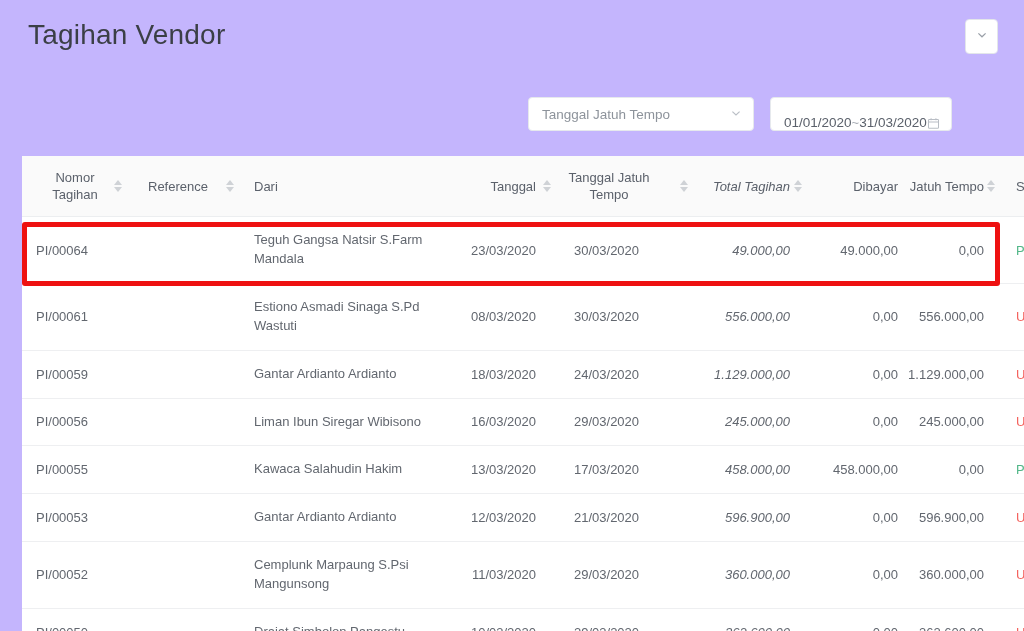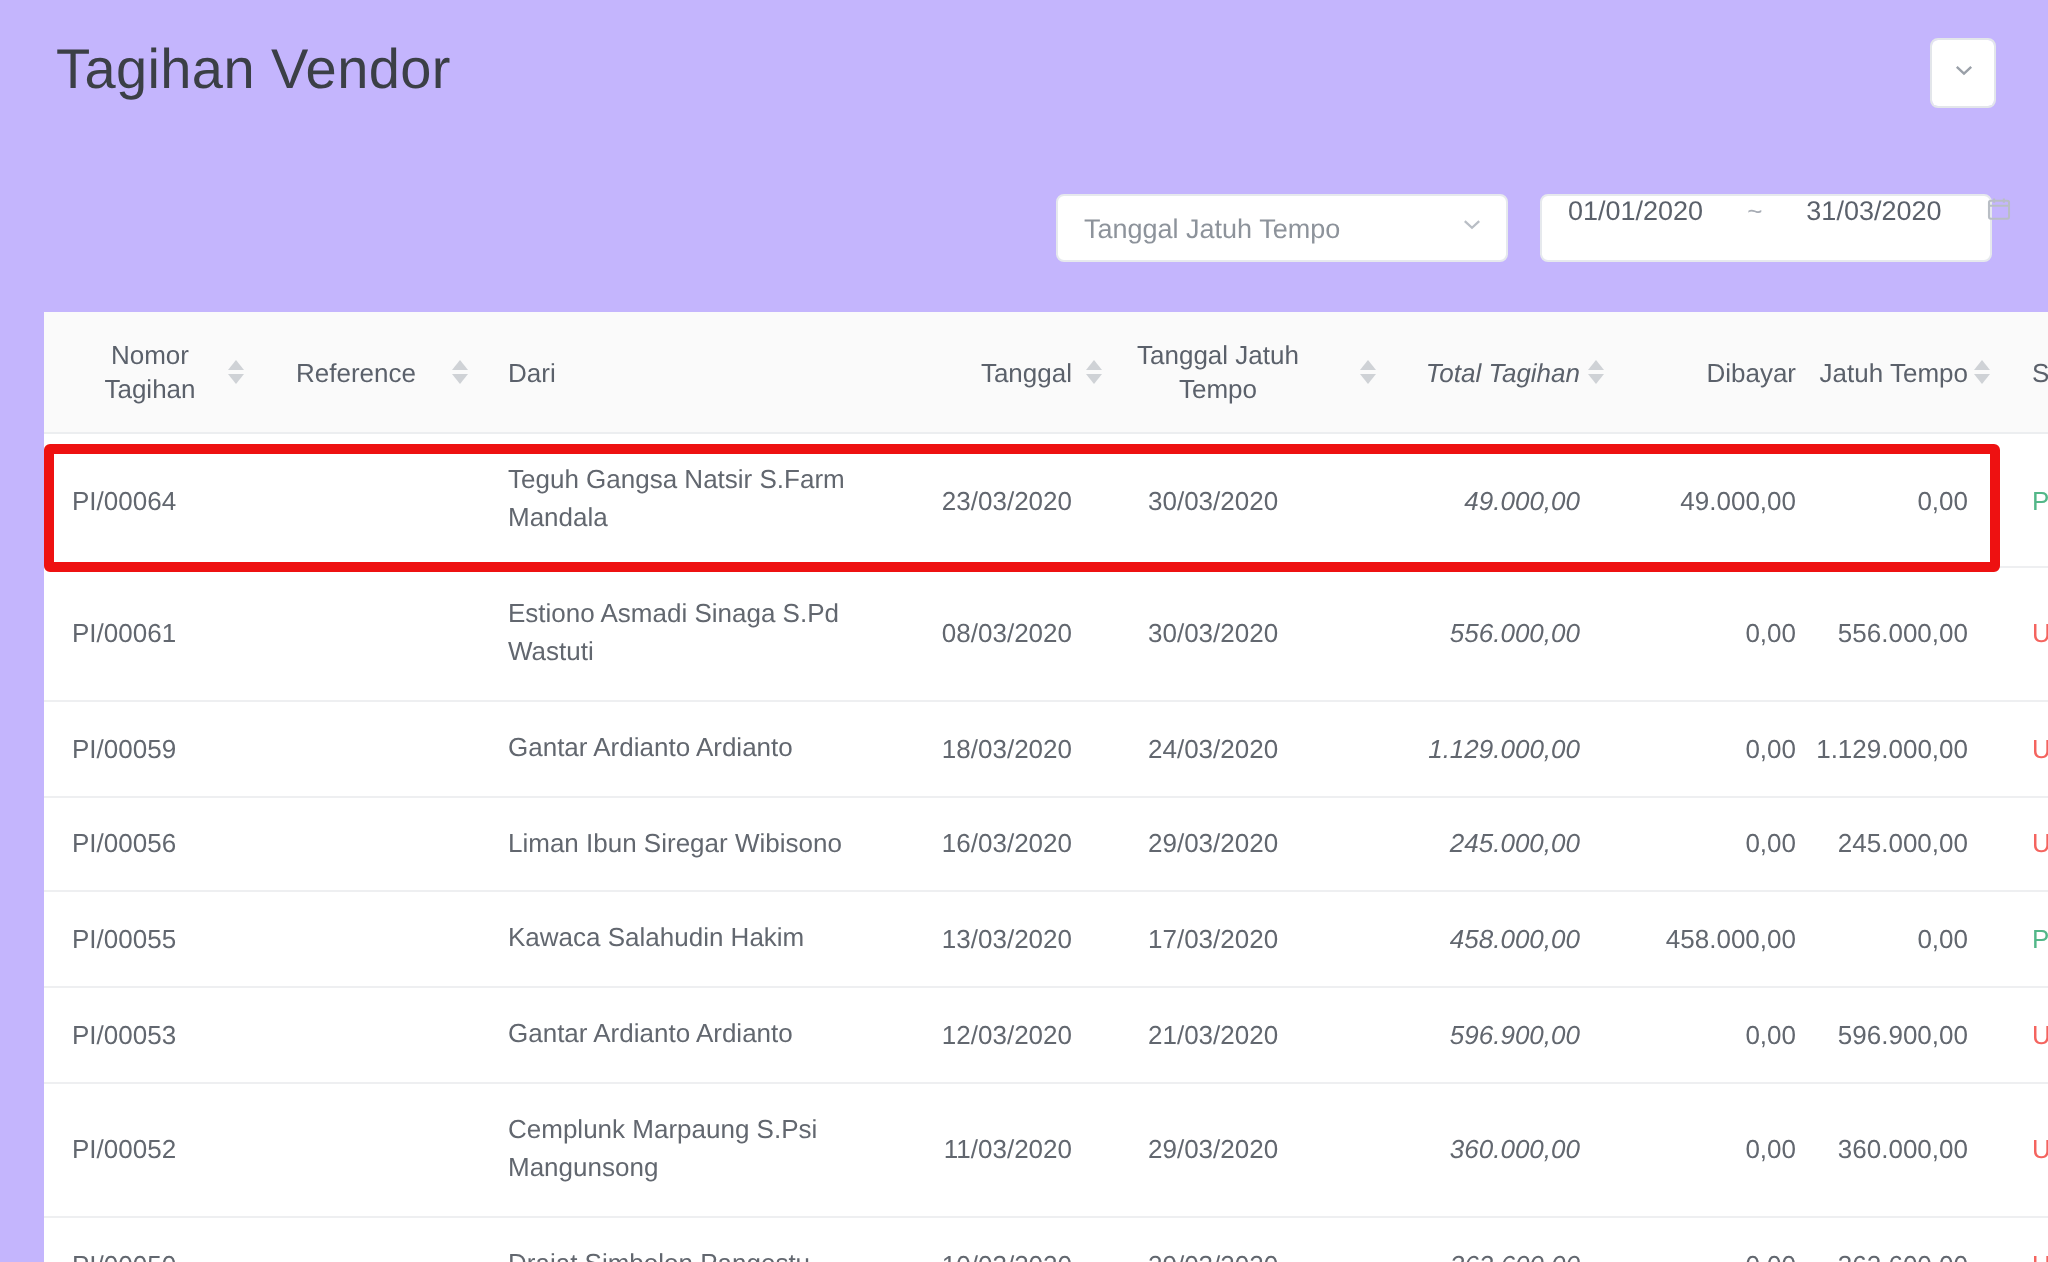--- a/index.html
+++ b/index.html
@@ -49,23 +49,23 @@
     font-size: 14px; color: #6b7280; cursor: pointer; font-family: inherit;
   }
   .select-box {
     position: absolute; left: 528px; top: 9px; width: 226px; height: 34px;
     border: 1px solid #e6e9ed; border-radius: 4px; background: #fff;
     display: flex; align-items: center; padding: 0 11px 0 13px;
     cursor: pointer;
   }
   .select-value { flex: 1; font-size: 13.5px; color: #8d939b; white-space: nowrap; }
   .date-box {
-    position: absolute; left: 770px; top: 9px; width: 226px; height: 34px;
+    position: absolute; left: 770px; top: 9px; width: 182px; height: 34px;
     border: 1px solid #e6e9ed; border-radius: 4px; background: #fff;
-    display: flex; align-items: flex-start; padding: 0 11px 0 13px; gap: 22px;
+    display: flex; align-items: flex-end; padding: 0 11px 0 13px; gap: 0;
     cursor: pointer;
   }
   .date-part { font-size: 13.5px; color: #5b616b; white-space: nowrap; }
   .date-sep { font-size: 13px; color: #a8adb5; }
   .date-cal { margin-left: auto; display: flex; align-items: center; }
 
   
   .table-wrap { position: absolute; left: 22px; top: 156px; width: 980px; }
   table { width: 980px; border-collapse: collapse; table-layout: fixed; }
   thead tr { background: #fafafa; }

